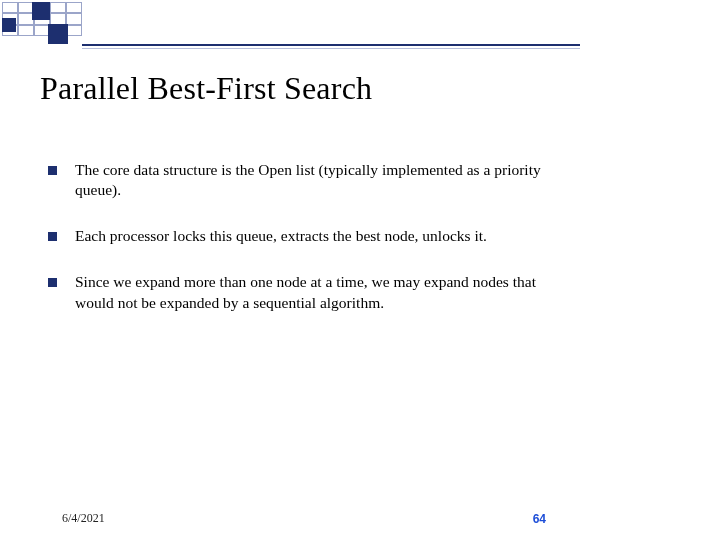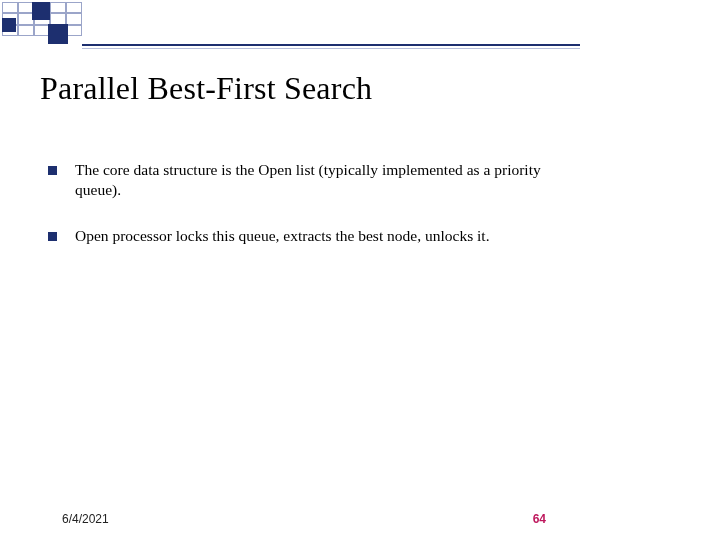--- a/index.html
+++ b/index.html
@@ -30,25 +30,25 @@
   }
   .item { display: flex; align-items: flex-start; margin-bottom: 26px; }
   .bullet {
     flex: 0 0 auto; width: 9px; height: 9px; background: #1d2f6f;
     margin-top: 6px; margin-right: 18px;
   }
   .text { font-size: 15.5px; line-height: 1.3; }
 
   .footer-date {
     position: absolute; bottom: 14px; left: 62px;
-    font-family: Liberation Sans, sans-serif; font-size: 12px; color: #222;
+    font-family: Liberation Serif, serif; font-size: 12px; color: #222;
   }
   .footer-page {
     position: absolute; bottom: 14px; right: 34px;
-    font-family: Arial, sans-serif; font-size: 12px; font-weight: 700; color: #be185d;
+    font-family: Arial, sans-serif; font-size: 12px; font-weight: 700; color: #1d4ed8;
   }
 </style>
 </head>
 <body>
 
 <div class="slide">
 
   <div class="topstrip">
     <div class="strip-grid">
       <div class="cell"></div>
@@ -76,20 +76,24 @@
 
   <div class="title">Parallel Best-First Search</div>
 
   <div class="body">
     <div class="item">
       <div class="bullet"></div>
       <div class="text">The core data structure is the Open list (typically implemented as a priority queue).</div>
     </div>
     <div class="item">
       <div class="bullet"></div>
-      <div class="text">Open processor locks this queue, extracts the best node, unlocks it.</div>
+      <div class="text">Each processor locks this queue, extracts the best node, unlocks it.</div>
+    </div>
+    <div class="item">
+      <div class="bullet"></div>
+      <div class="text">Since we expand more than one node at a time, we may expand nodes that would not be expanded by a sequential algorithm.</div>
     </div>
   </div>
 
   <div class="footer-date">6/4/2021</div>
   <div class="footer-page">64</div>
 
 </div>
 
 </body></html>

